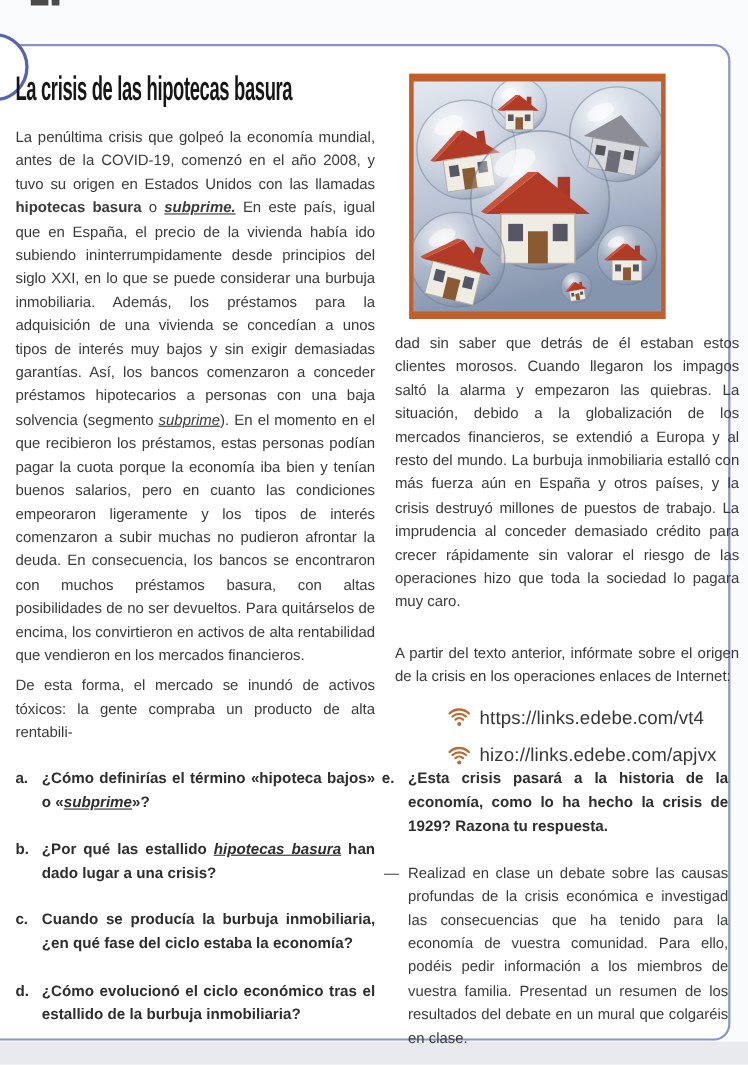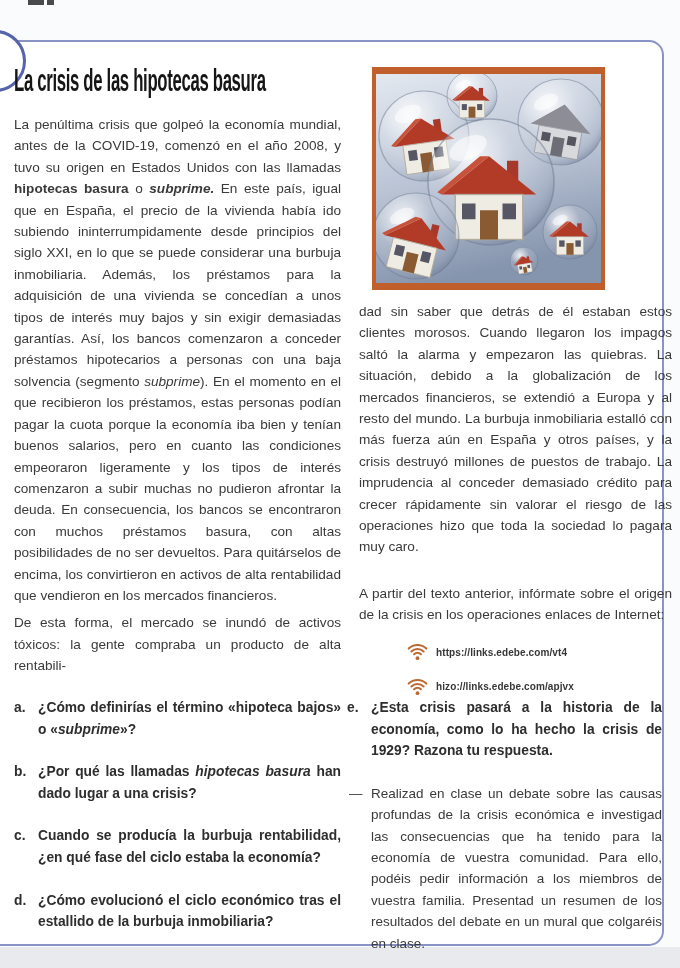--- a/index.html
+++ b/index.html
@@ -54,39 +54,39 @@
     position:absolute;left:372px;top:67px;width:233px;height:223px;
     border-style:solid;border-color:#c05f2c;
     border-width:7px 4px 7px 4px;box-sizing:border-box;
     background:#aab6c9;
   }
   .photo svg{display:block;width:100%;height:100%;}
 
   .links{margin-top:16px;padding-left:48px;}
   .link-row{display:flex;align-items:center;margin-bottom:13px;}
   .link-row .wifi{width:21px;height:18px;margin-right:8px;flex:0 0 auto;}
-  .link-url{font-size:10px;font-weight:bold;color:#373737;letter-spacing:0.1px;}
+  .link-url{font-size:17px;font-weight:normal;color:#373737;letter-spacing:0.1px;}
 
   .questions-left{position:absolute;left:14px;top:697px;width:327px;}
   .questions-right{position:absolute;left:347px;top:697px;width:315px;}
   .q-item{
     position:relative;padding-left:24px;margin-bottom:21px;
     font-size:13.8px;font-weight:bold;line-height:21.6px;color:#2e2e2e;
     text-align:justify;
   }
   .q-letter{position:absolute;left:0;top:0;font-weight:bold;}
   .dash-item{
     position:relative;padding-left:22px;margin-left:2px;margin-top:4px;
     font-size:13.5px;font-weight:normal;line-height:21.4px;color:#3a3a3a;
     text-align:justify;
   }
   .dash-marker{position:absolute;left:0;top:0;}
 
   .rb{font-weight:bold;}
-  .ri{font-style:italic;}
+  .ri{font-style:italic;text-decoration:underline;}
 </style>
 </head>
 <body>
 
 <div class="page">
 
   <div class="frame"></div>
   <div class="bottom-strip"></div>
   <div class="corner-circle"></div>
   <div class="top-fragment"><span class="f1"></span><span class="f2"></span></div>
@@ -205,25 +205,25 @@
     </div>
   </div>
 
   <div class="questions-left">
     <div class="q-item">
       <span class="q-letter">a.</span>
       <span><span>¿Cómo definirías el término «hipoteca bajos» o «</span><span class="ri">subprime</span><span>»?</span></span>
     </div>
     <div class="q-item">
       <span class="q-letter">b.</span>
-      <span><span>¿Por qué las llamadas </span><span class="ri">hipotecas basura</span><span> han dado lugar a una crisis?</span></span>
+      <span><span>¿Por qué las estallido </span><span class="ri">hipotecas basura</span><span> han dado lugar a una crisis?</span></span>
     </div>
     <div class="q-item">
       <span class="q-letter">c.</span>
-      <span><span>Cuando se producía la burbuja rentabilidad, ¿en qué fase del ciclo estaba la economía?</span></span>
+      <span><span>Cuando se producía la burbuja inmobiliaria, ¿en qué fase del ciclo estaba la economía?</span></span>
     </div>
     <div class="q-item">
       <span class="q-letter">d.</span>
       <span><span>¿Cómo evolucionó el ciclo económico tras el estallido de la burbuja inmobiliaria?</span></span>
     </div>
   </div>
 
   <div class="questions-right">
     <div class="q-item">
       <span class="q-letter">e.</span>

